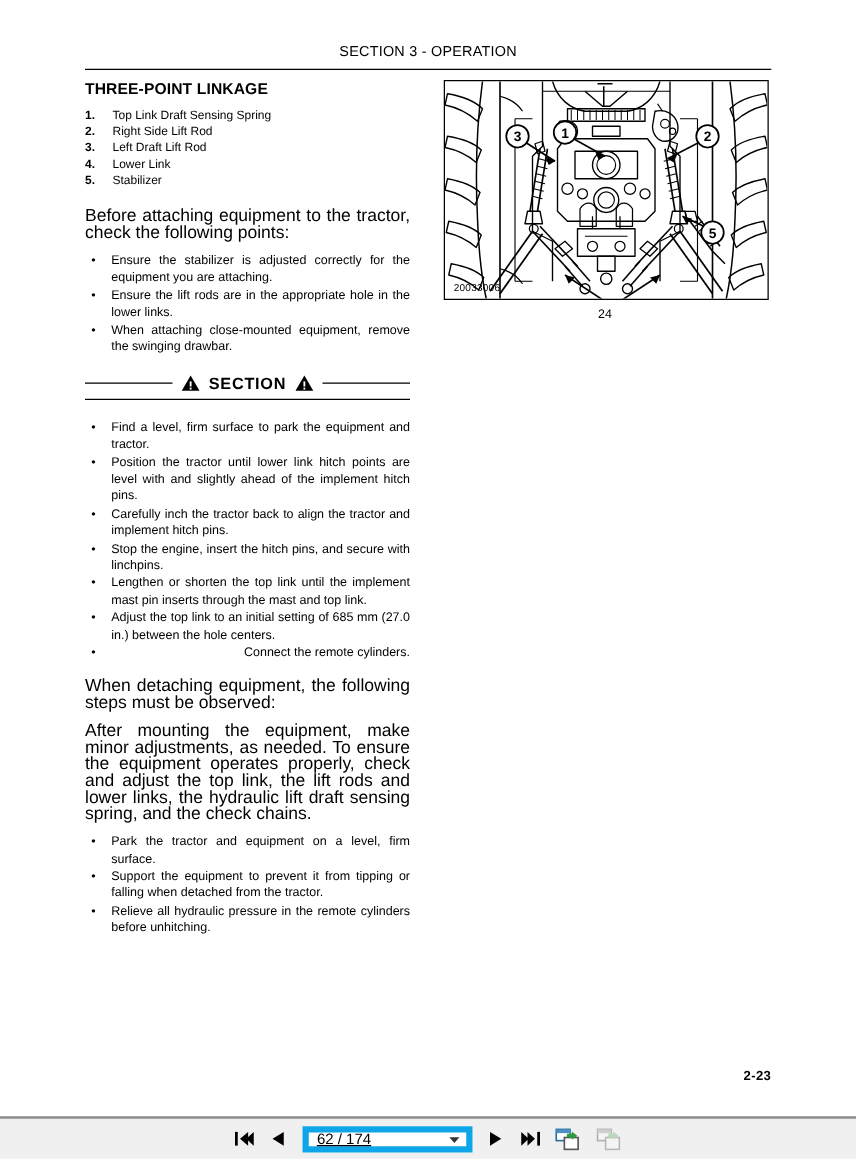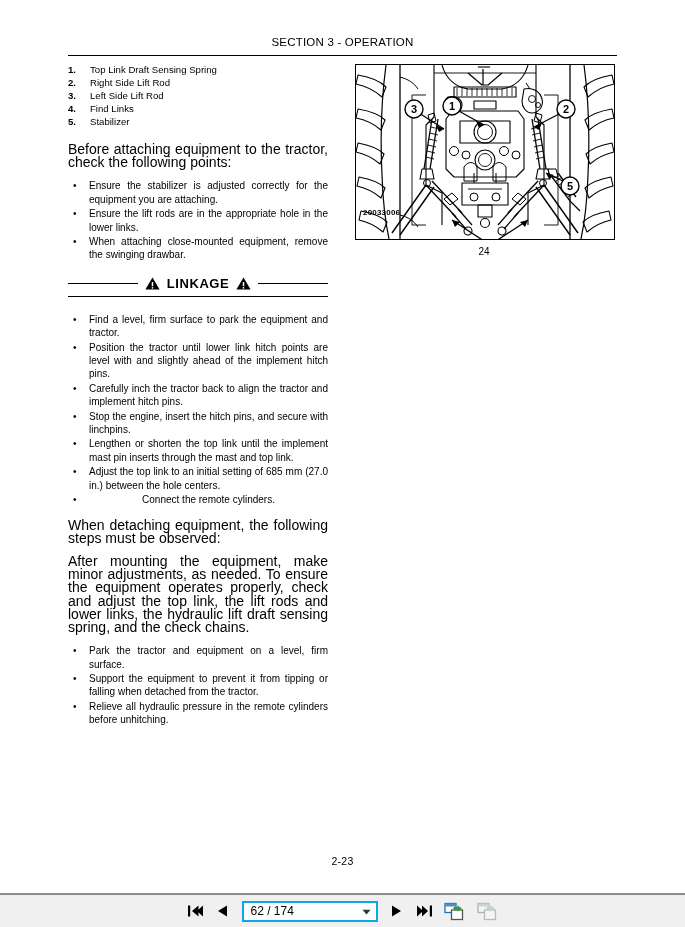--- a/index.html
+++ b/index.html
@@ -100,21 +100,21 @@
     flex: 0 0 21px;
     width: 21px;
     padding-left: 5px;
     box-sizing: border-box;
   }
   ul.bullets .txt {
     flex: 1 1 auto;
     text-align: justify;
     text-justify: inter-word;
   }
-  ul.bullets .txt.nojust { text-align: center; }
+  ul.bullets .txt.nojust { text-align: right; }
 
   
   .warning-block { margin: 14px 0 16px 0; }
   .warning-head {
     display: flex;
     align-items: center;
     justify-content: center;
     gap: 7px;
     margin-bottom: 5px;
   }
@@ -156,43 +156,43 @@
     height: 176px;
     position: relative;
     background: #fff;
     box-sizing: border-box;
     overflow: hidden;
   }
   #figure-frame svg { display: block; }
   #figure-id {
     position: absolute;
     left: 7px;
-    bottom: 22px;
+    bottom: 4px;
     font-size: 8px;
-    font-weight: bold;
+    font-weight: normal;
     letter-spacing: .2px;
   }
   #figure-number {
     width: 262px;
     text-align: center;
     font-size: 10px;
     margin-top: 6px;
     padding-right: 4px;
     box-sizing: border-box;
   }
 
   
   #page-folio {
     position: absolute;
     left: 68px;
     top: 855px;
     width: 549px;
-    text-align: center;
+    text-align: right;
     font-size: 10.5px;
-    font-weight: normal;
+    font-weight: bold;
     letter-spacing: .3px;
   }
 
   
   #viewer-toolbar {
     position: absolute;
     left: 0;
     top: 893px;
     width: 685px;
     height: 34px;
@@ -210,27 +210,28 @@
     display: flex;
     align-items: center;
     justify-content: center;
     cursor: pointer;
   }
   .tb-btn svg { display: block; }
   #page-select {
     width: 136px;
     height: 21px;
     background: #ffffff;
-    border: 2px solid #0ea5e9;
+    border: 5px solid #0ea5e9;
     box-sizing: border-box;
     display: flex;
     align-items: center;
     padding: 0 4px 0 7px;
     font-size: 12px;
     position: relative;
+    text-decoration: underline;
   }
   #page-select .val { flex: 1 1 auto; }
   #page-select .caret { flex: 0 0 10px; }
   .tb-icon {
     width: 24px;
     height: 22px;
     display: flex;
     align-items: center;
     justify-content: center;
     cursor: pointer;
@@ -240,37 +241,38 @@
 </head>
 <body>
 
 <div id="page-sheet">
 
   <div id="running-header">SECTION 3 - OPERATION</div>
   <div id="header-rule"></div>
 
   <div id="col-left">
 
+    <h1 class="section-title">THREE-POINT LINKAGE</h1>
 
     <ul class="legend">
       <li>
         <span class="num">1.</span>
         <span class="lbl">Top Link Draft Sensing Spring</span>
       </li>
       <li>
         <span class="num">2.</span>
         <span class="lbl">Right Side Lift Rod</span>
       </li>
       <li>
         <span class="num">3.</span>
-        <span class="lbl">Left Side Lift Rod</span>
+        <span class="lbl">Left Draft Lift Rod</span>
       </li>
       <li>
         <span class="num">4.</span>
-        <span class="lbl">Find Links</span>
+        <span class="lbl">Lower Link</span>
       </li>
       <li>
         <span class="num">5.</span>
         <span class="lbl">Stabilizer</span>
       </li>
     </ul>
 
     <p class="para">Before attaching equipment to the tractor, check the following points:</p>
 
     <ul class="bullets">
@@ -291,21 +293,21 @@
     <div class="warning-block">
       <div class="warning-head">
         <span class="rule"></span>
         <span class="tri">
           <svg width="15" height="13" viewBox="0 0 15 13">
             <polygon points="7.5,0.4 14.6,12.6 0.4,12.6" fill="#000"></polygon>
             <rect x="6.75" y="5.1" width="1.5" height="4.1" fill="#fff"></rect>
             <rect x="6.75" y="10.1" width="1.5" height="1.5" fill="#fff"></rect>
           </svg>
         </span>
-        <span class="word">LINKAGE</span>
+        <span class="word">SECTION</span>
         <span class="tri">
           <svg width="15" height="13" viewBox="0 0 15 13">
             <polygon points="7.5,0.4 14.6,12.6 0.4,12.6" fill="#000"></polygon>
             <rect x="6.75" y="5.1" width="1.5" height="4.1" fill="#fff"></rect>
             <rect x="6.75" y="10.1" width="1.5" height="1.5" fill="#fff"></rect>
           </svg>
         </span>
         <span class="rule"></span>
       </div>
       <div class="warning-rule-bottom"></div>

